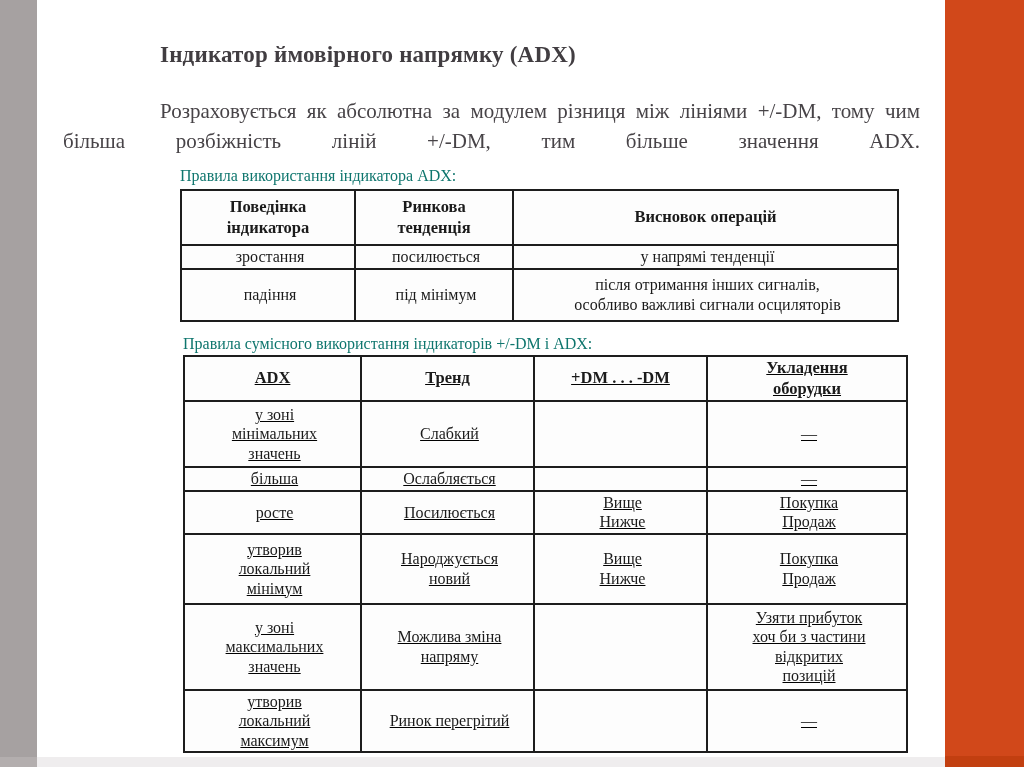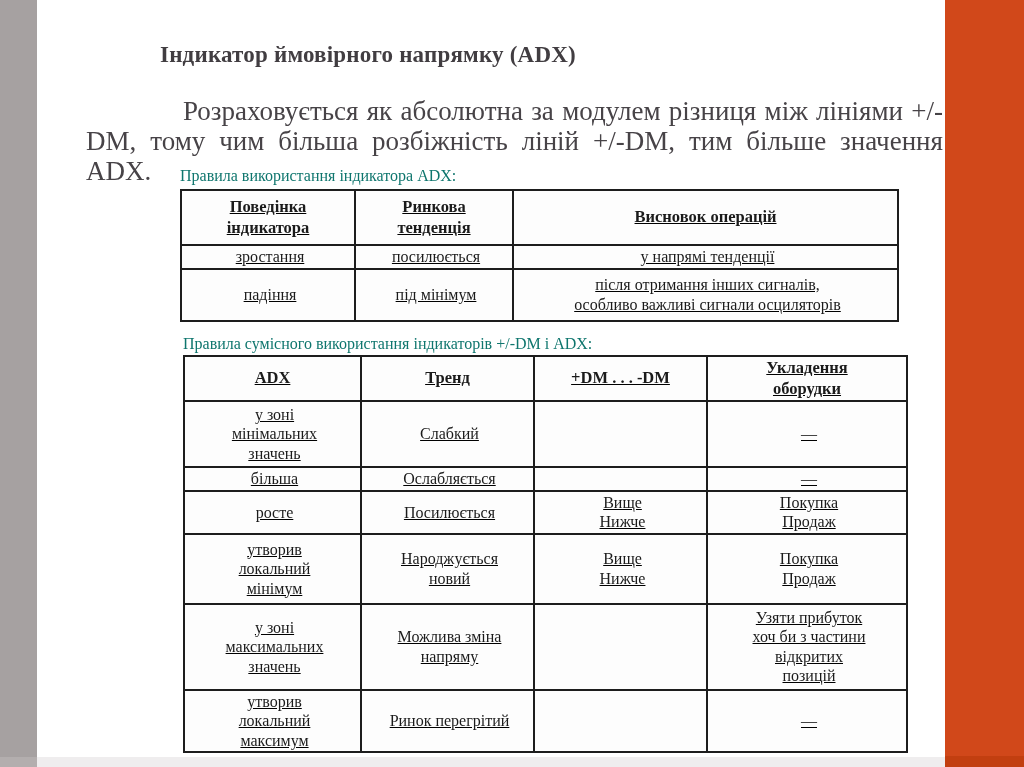--- a/index.html
+++ b/index.html
@@ -32,40 +32,39 @@
     background: #efedee;
   }
 
   .slide-title {
     position: absolute; left: 160px; top: 42px; width: 760px;
     font-size: 23px; font-weight: bold; color: #413d41;
     letter-spacing: 0.2px;
   }
   .slide-paragraph {
     position: absolute; left: 63px; top: 96px; width: 857px;
-    font-size: 27px; line-height: 30px; color: #474347;
+    font-size: 21px; line-height: 30px; color: #474347;
     text-align: justify; text-align-last: justify;
     text-indent: 97px;
-    margin-left: 23px;
   }
 
   .tbl-caption {
     position: absolute; text-align: left;
     font-size: 16px; color: #0f766e;
   }
   .caption-1 { left: 180px; top: 167px; width: 717px; }
   .caption-2 { left: 183px; top: 335px; width: 723px; }
 
   table.data-tbl {
     position: absolute;
     border-collapse: collapse;
     table-layout: fixed;
     background: #fdfdfd;
   }
-  table.t1 { left: 180px; top: 189px; width: 717px; text-decoration: underline; }
+  table.t1 { left: 180px; top: 189px; width: 717px; }
   table.t2 { left: 183px; top: 355px; width: 723px; text-decoration: underline; }
 
   table.data-tbl th, table.data-tbl td {
     border: 2px solid #1d1d1d;
     padding: 1px 4px;
     text-align: center;
     vertical-align: middle;
     white-space: pre-line;
     color: #1b1b1b;
     overflow: hidden;

